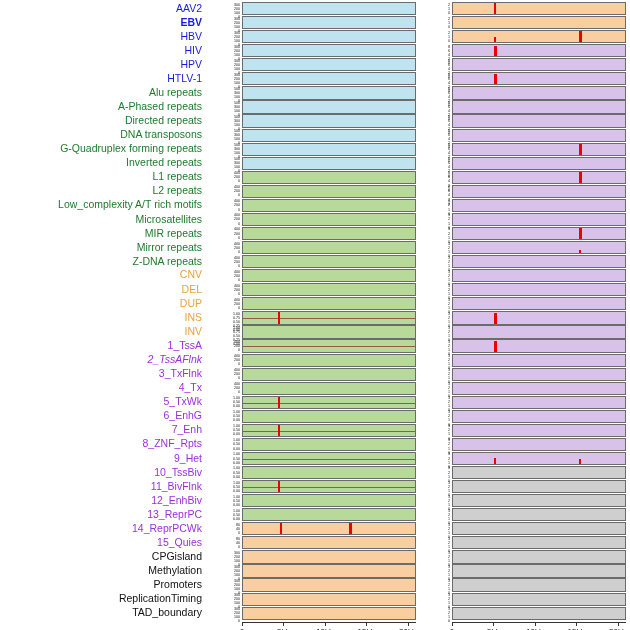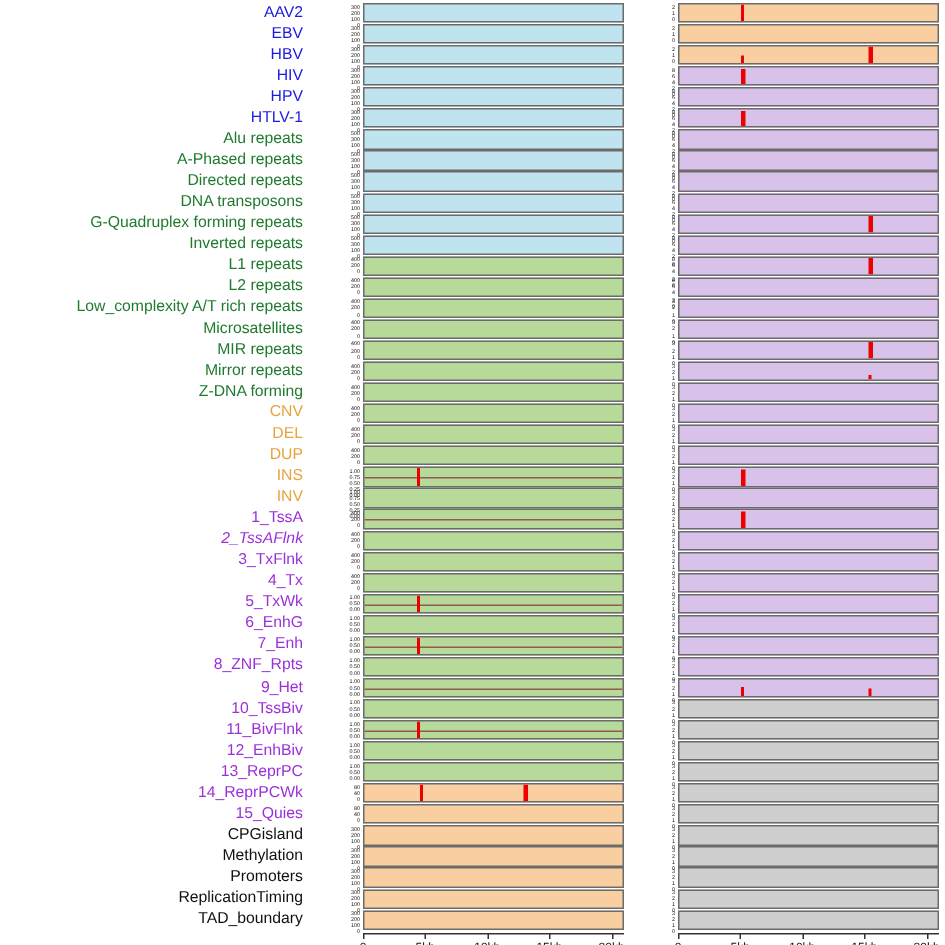--- a/index.html
+++ b/index.html
@@ -76,38 +76,38 @@
     background: #8b3a3a;
     opacity: 0.8;
   }
 </style>
 </head>
 <body>
 
 <div id="stage">
   <div class="label-col" id="labels">
       <div class="row-label" style="top: 2.6px; color: rgb(26, 26, 224);">AAV2</div>
-      <div class="row-label" style="top: 16.66px; color: rgb(26, 26, 224);">EBV</div>
+      <div class="row-label" style="top: 16.66px; color: rgb(26, 26, 224); font-weight: bold;">EBV</div>
       <div class="row-label" style="top: 30.72px; color: rgb(26, 26, 224);">HBV</div>
       <div class="row-label" style="top: 44.78px; color: rgb(26, 26, 224);">HIV</div>
       <div class="row-label" style="top: 58.84px; color: rgb(26, 26, 224); text-align: right;">HPV</div>
       <div class="row-label" style="top: 72.9px; color: rgb(26, 26, 224);">HTLV-1</div>
       <div class="row-label" style="top: 86.96px; color: rgb(31, 122, 46);">Alu repeats</div>
       <div class="row-label" style="top: 101.02px; color: rgb(31, 122, 46);">A-Phased repeats</div>
       <div class="row-label" style="top: 115.08px; color: rgb(31, 122, 46);">Directed repeats</div>
       <div class="row-label" style="top: 129.14px; color: rgb(31, 122, 46);">DNA transposons</div>
       <div class="row-label" style="top: 143.2px; color: rgb(31, 122, 46);">G-Quadruplex forming repeats</div>
       <div class="row-label" style="top: 157.26px; color: rgb(31, 122, 46);">Inverted repeats</div>
       <div class="row-label" style="top: 171.32px; color: rgb(31, 122, 46);">L1 repeats</div>
       <div class="row-label" style="top: 185.38px; color: rgb(31, 122, 46);">L2 repeats</div>
-      <div class="row-label" style="top: 199.44px; color: rgb(31, 122, 46);">Low_complexity A/T rich repeats</div>
+      <div class="row-label" style="top: 199.44px; color: rgb(31, 122, 46);">Low_complexity A/T rich motifs</div>
       <div class="row-label" style="top: 213.5px; color: rgb(31, 122, 46);">Microsatellites</div>
       <div class="row-label" style="top: 227.56px; color: rgb(31, 122, 46);">MIR repeats</div>
       <div class="row-label" style="top: 241.62px; color: rgb(31, 122, 46);">Mirror repeats</div>
-      <div class="row-label" style="top: 255.68px; color: rgb(31, 122, 46);">Z-DNA forming</div>
+      <div class="row-label" style="top: 255.68px; color: rgb(31, 122, 46);">Z-DNA repeats</div>
       <div class="row-label" style="top: 269px; color: rgb(232, 163, 61);">CNV</div>
       <div class="row-label" style="top: 283.8px; color: rgb(232, 163, 61); margin-left: 21px;">DEL</div>
       <div class="row-label" style="top: 297.86px; color: rgb(232, 163, 61);">DUP</div>
       <div class="row-label" style="top: 311.92px; color: rgb(232, 163, 61);">INS</div>
       <div class="row-label" style="top: 325.98px; color: rgb(232, 163, 61);">INV</div>
       <div class="row-label" style="top: 340.04px; color: rgb(155, 48, 217);">1_TssA</div>
       <div class="row-label" style="top: 354.1px; color: rgb(155, 48, 217); font-style: italic;">2_TssAFlnk</div>
       <div class="row-label" style="top: 368.16px; color: rgb(155, 48, 217);">3_TxFlnk</div>
       <div class="row-label" style="top: 382.22px; color: rgb(155, 48, 217);">4_Tx</div>
       <div class="row-label" style="top: 396.28px; color: rgb(155, 48, 217);">5_TxWk</div>

